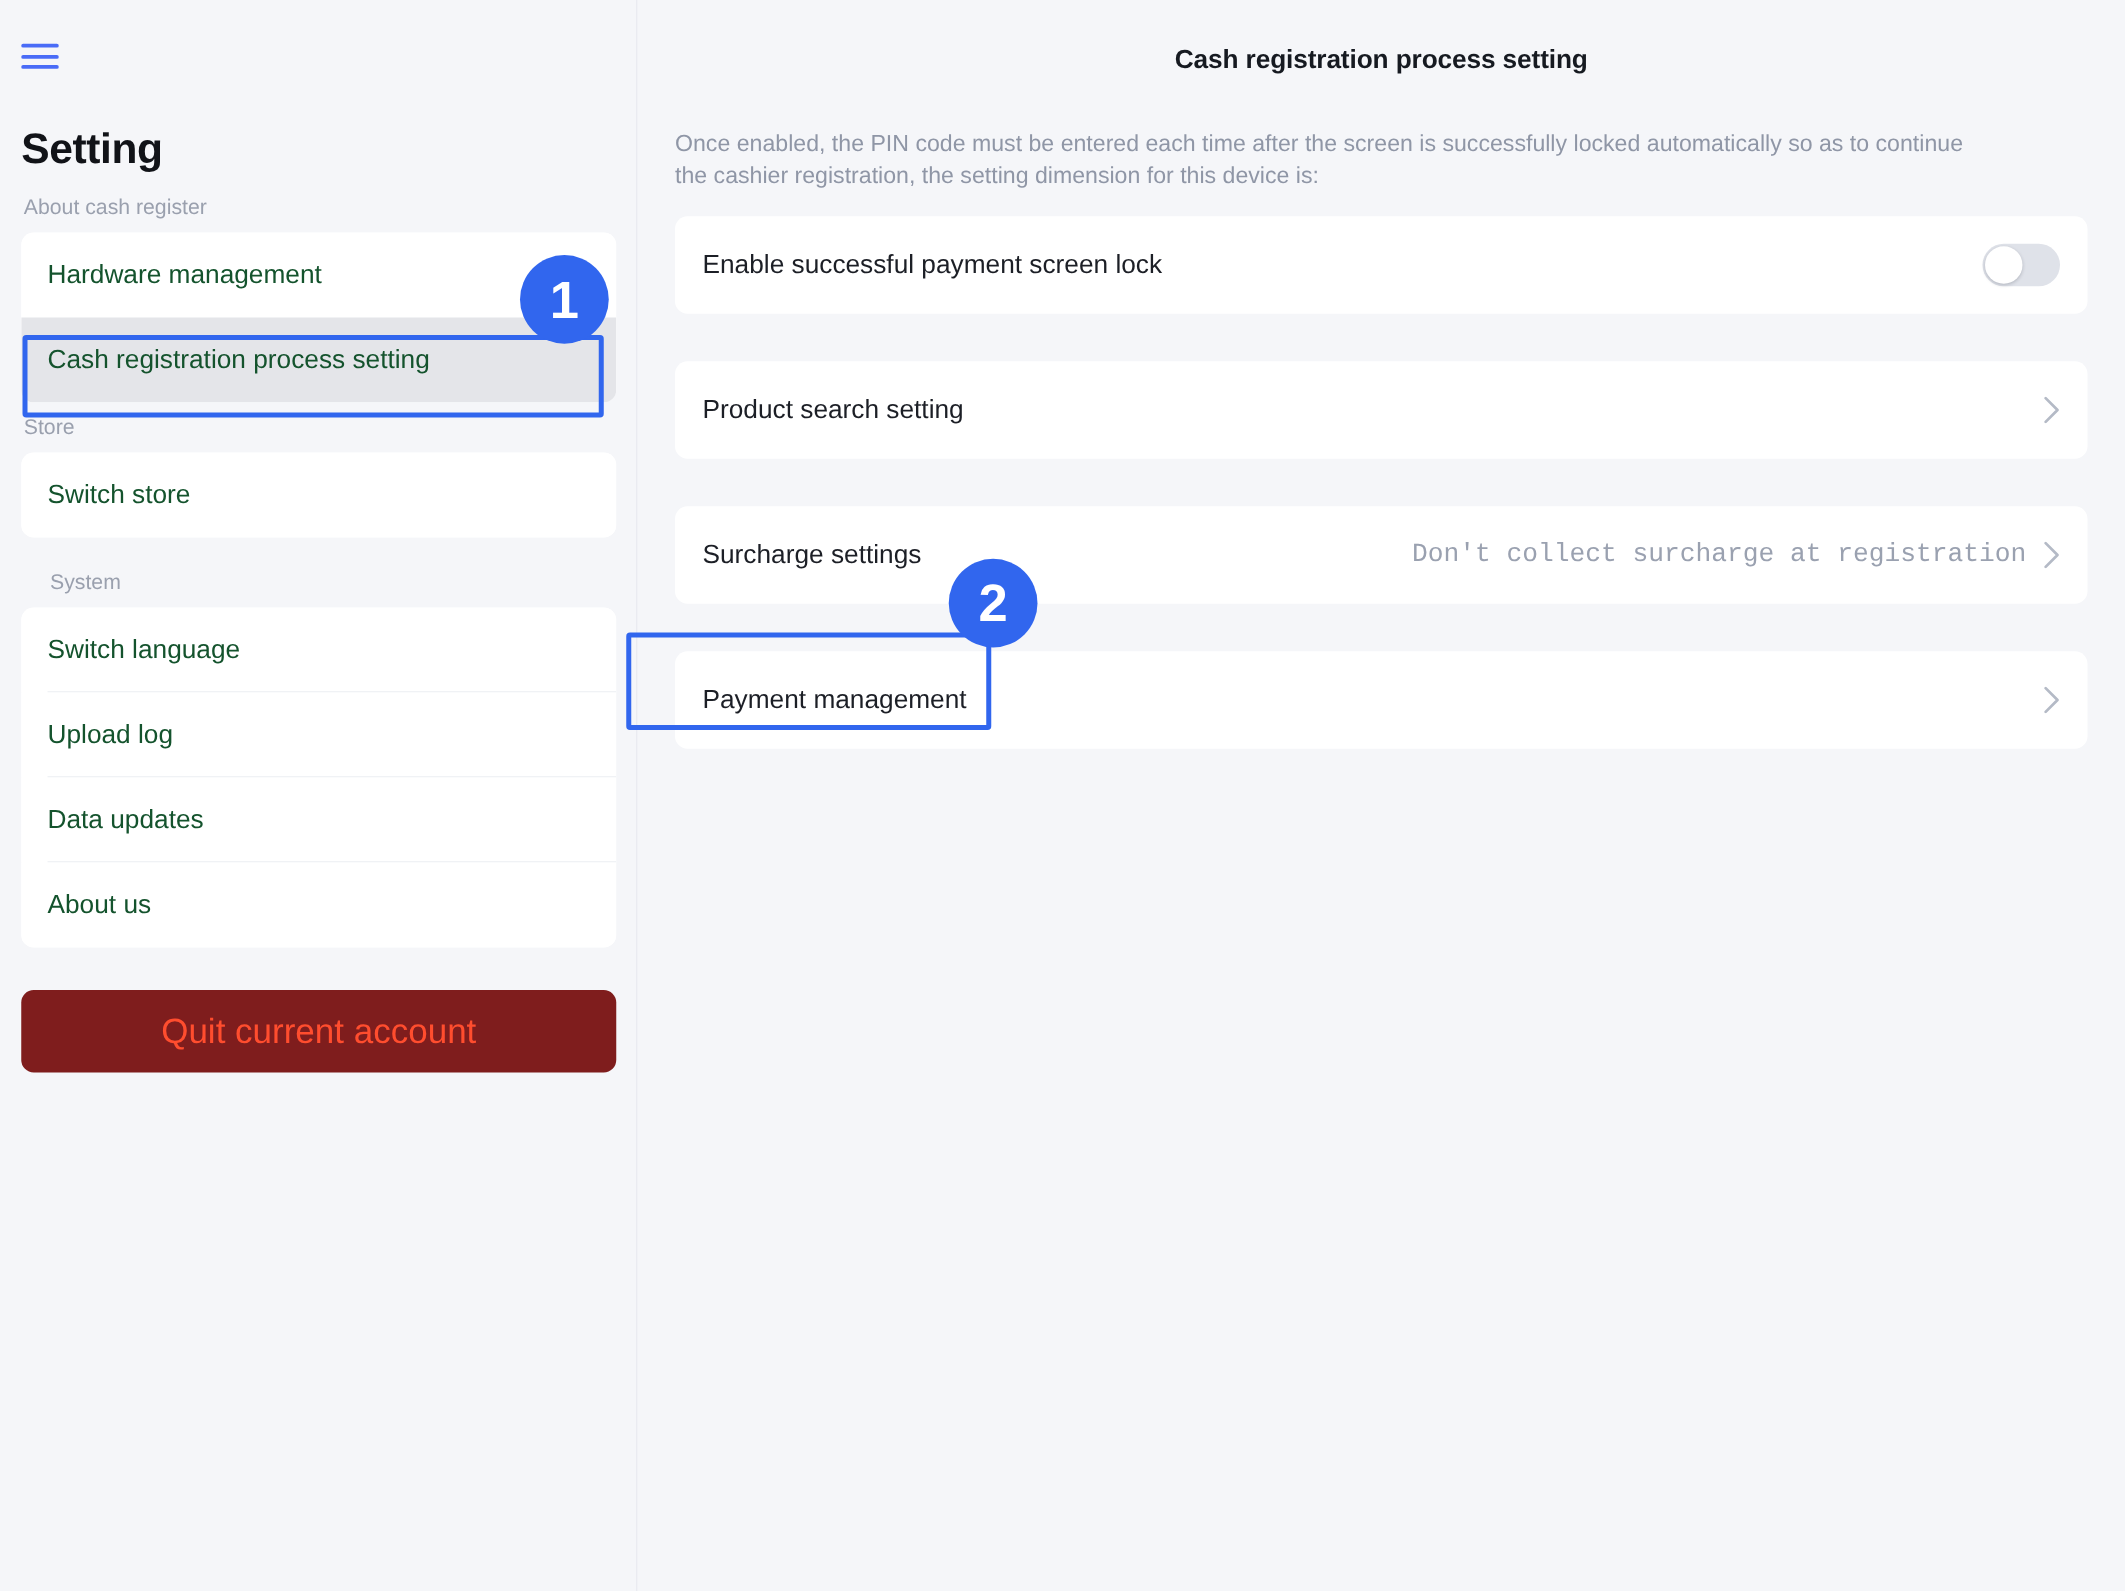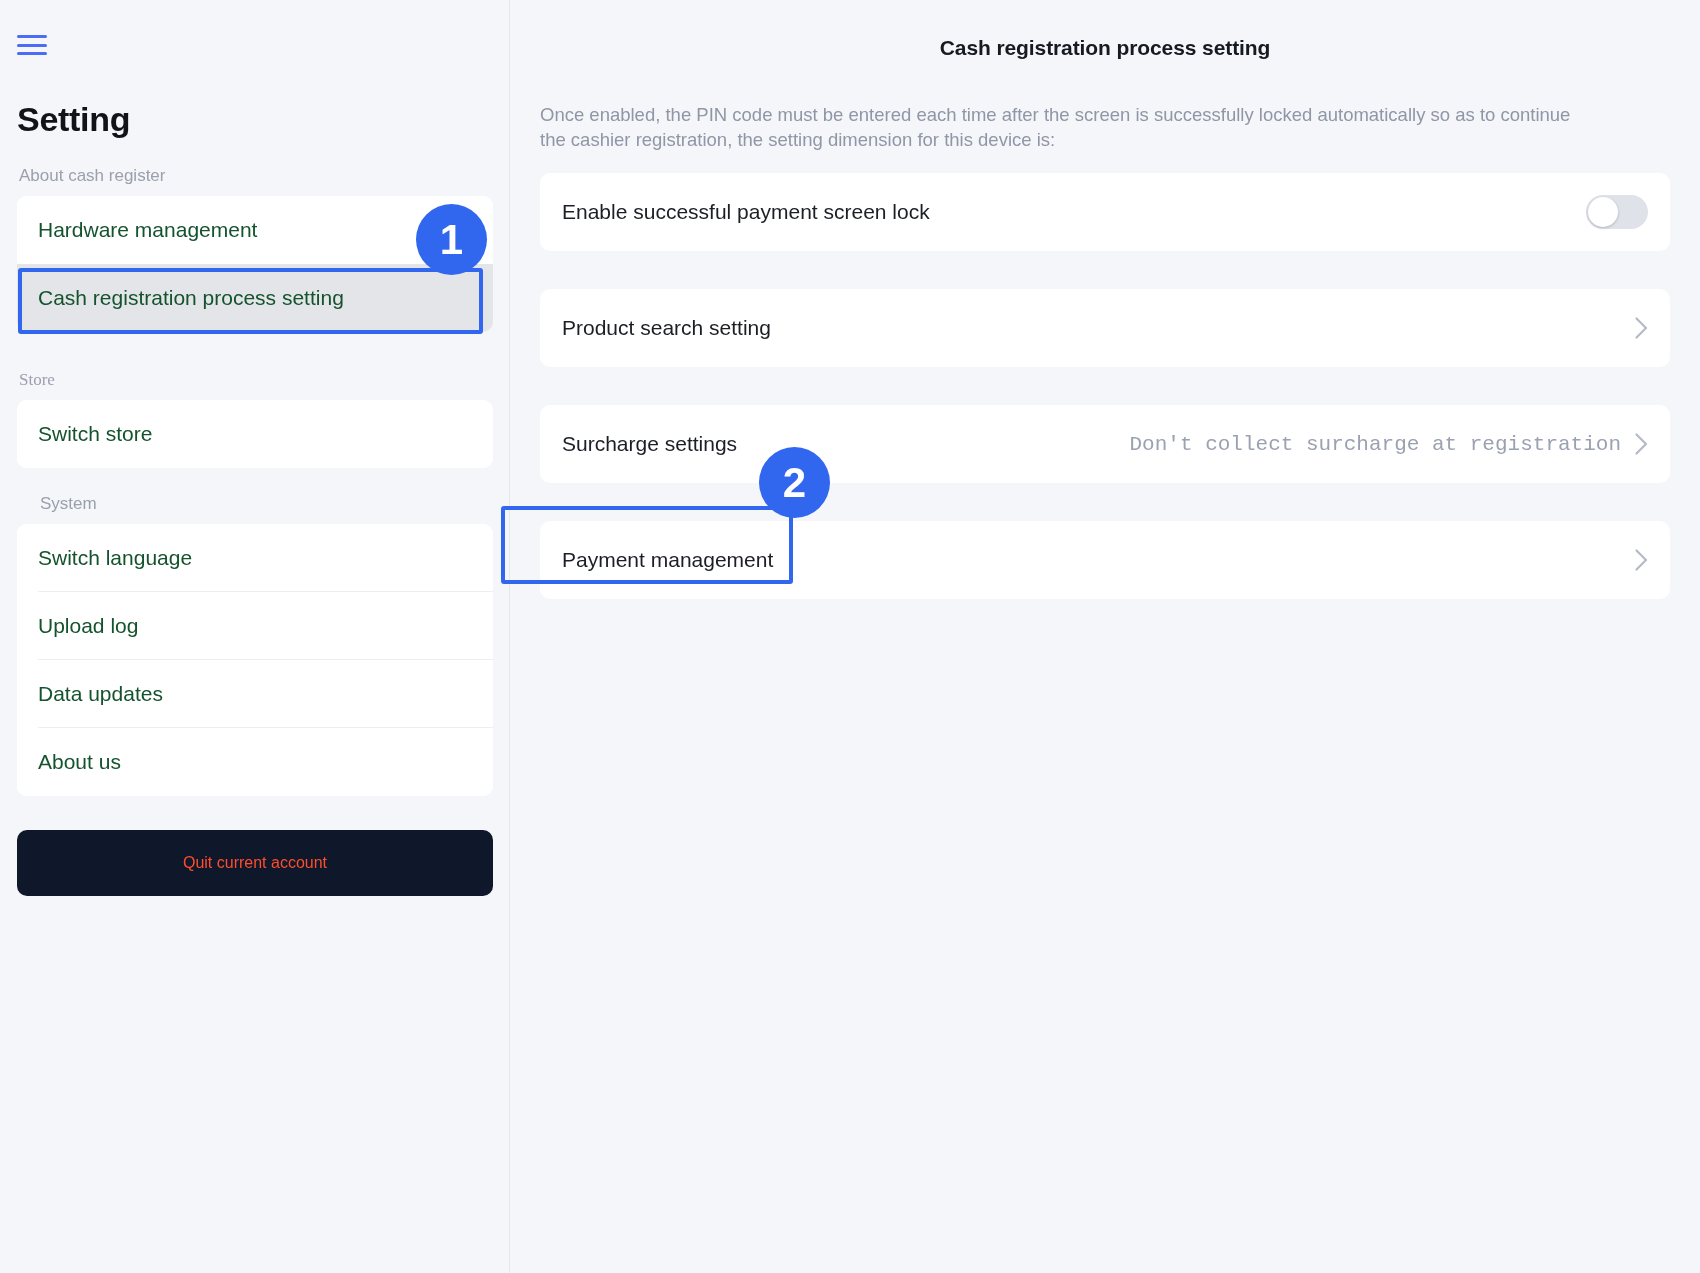--- a/index.html
+++ b/index.html
@@ -59,21 +59,21 @@
     top: 100px;
     font-size: 34px;
     font-weight: bold;
     color: #111318;
     letter-spacing: -0.3px;
   }
 
   .sidebar-scroll {
     position: absolute;
     left: 0;
-    top: 154px;
+    top: 144px;
     width: 510px;
     padding: 0 17px;
   }
 
   .section-label {
     font-size: 17px;
     color: #9aa0ae;
     margin: 12px 0 10px 2px;
     font-weight: normal;
   }
@@ -104,26 +104,26 @@
     left: 21px;
     right: 0;
     bottom: 0;
     height: 1px;
     background: #eceef2;
   }
 
   .quit-btn {
     margin-top: 34px;
     height: 66px;
-    background: #0f172a;
+    background: #7f1d1d;
     border-radius: 10px;
     display: flex;
     align-items: center;
     justify-content: center;
-    font-size: 16px;
+    font-size: 28px;
     color: #ff4d2e;
     font-weight: 500;
     cursor: pointer;
   }
 
   
   .main {
     position: relative;
     flex: 1 1 auto;
     height: 100%;
@@ -264,21 +264,21 @@
       <div class="section-label">About cash register</div>
       <div class="card-group">
         <div class="nav-row">
           <span>Hardware management</span>
         </div>
         <div class="nav-row selected">
           <span>Cash registration process setting</span>
         </div>
       </div>
 
-      <div class="section-label" style="margin-top:38px;font-family:Liberation Serif, serif;">Store</div>
+      <div class="section-label" style="margin-top:10px;">Store</div>
       <div class="card-group">
         <div class="nav-row">
           <span>Switch store</span>
         </div>
       </div>
 
       <div class="section-label" style="margin-top:26px;margin-left:23px;">System</div>
       <div class="card-group">
         <div class="nav-row divided">
           <span>Switch language</span>

